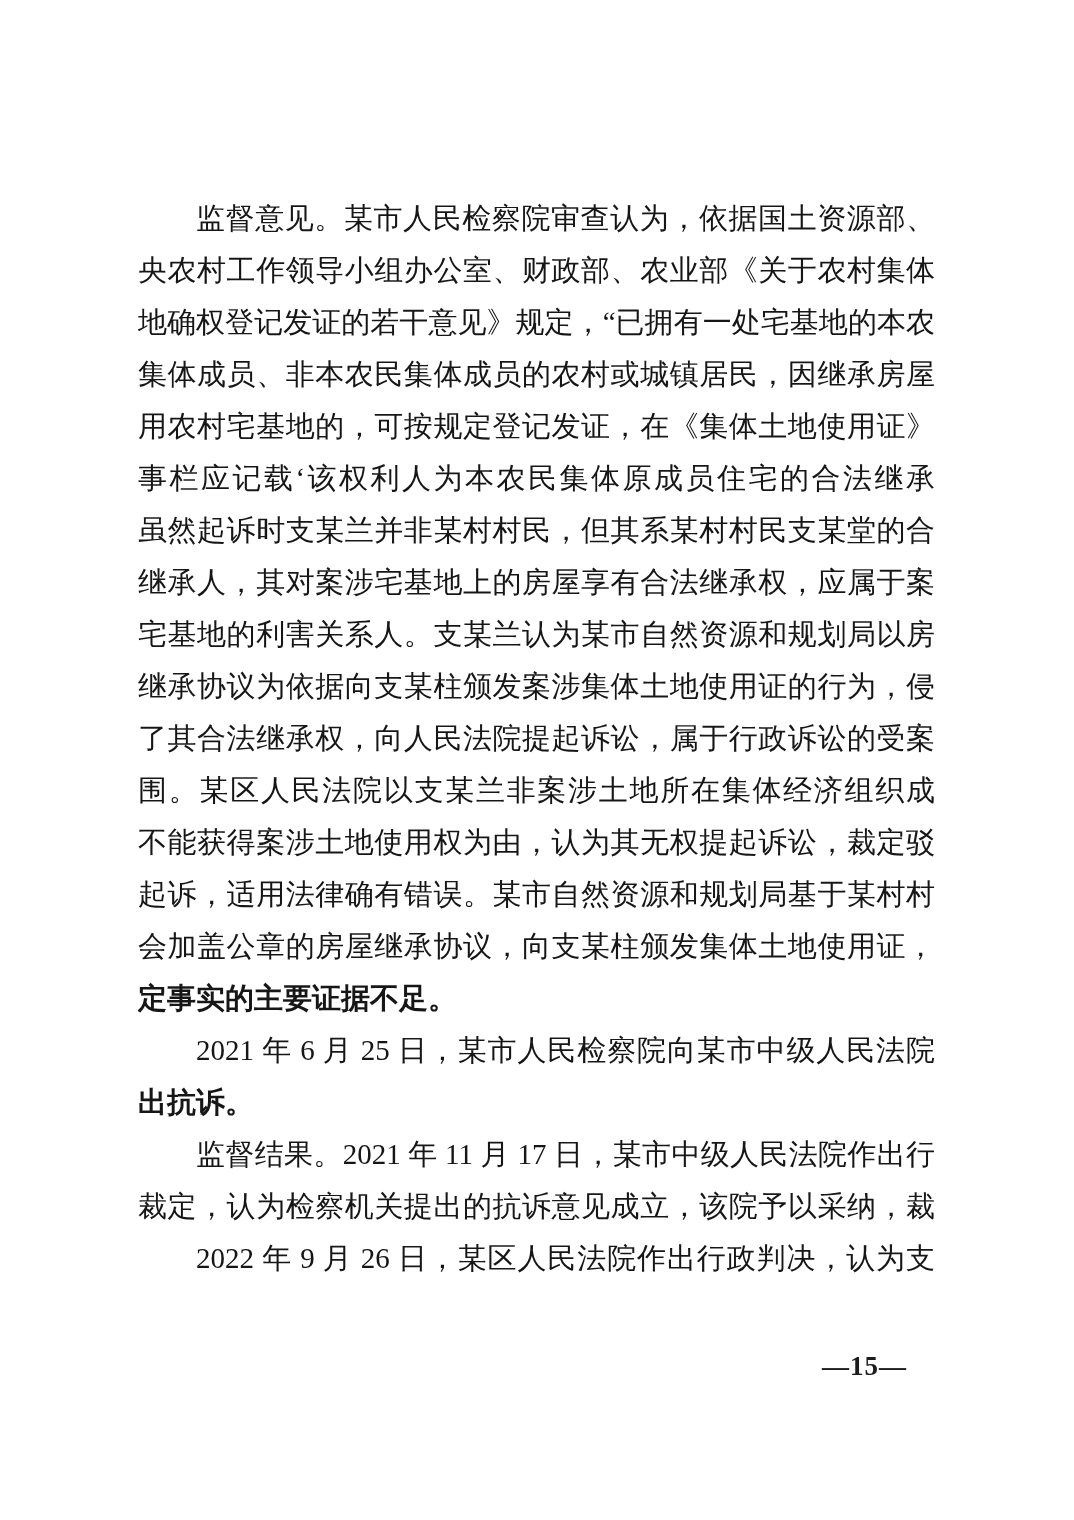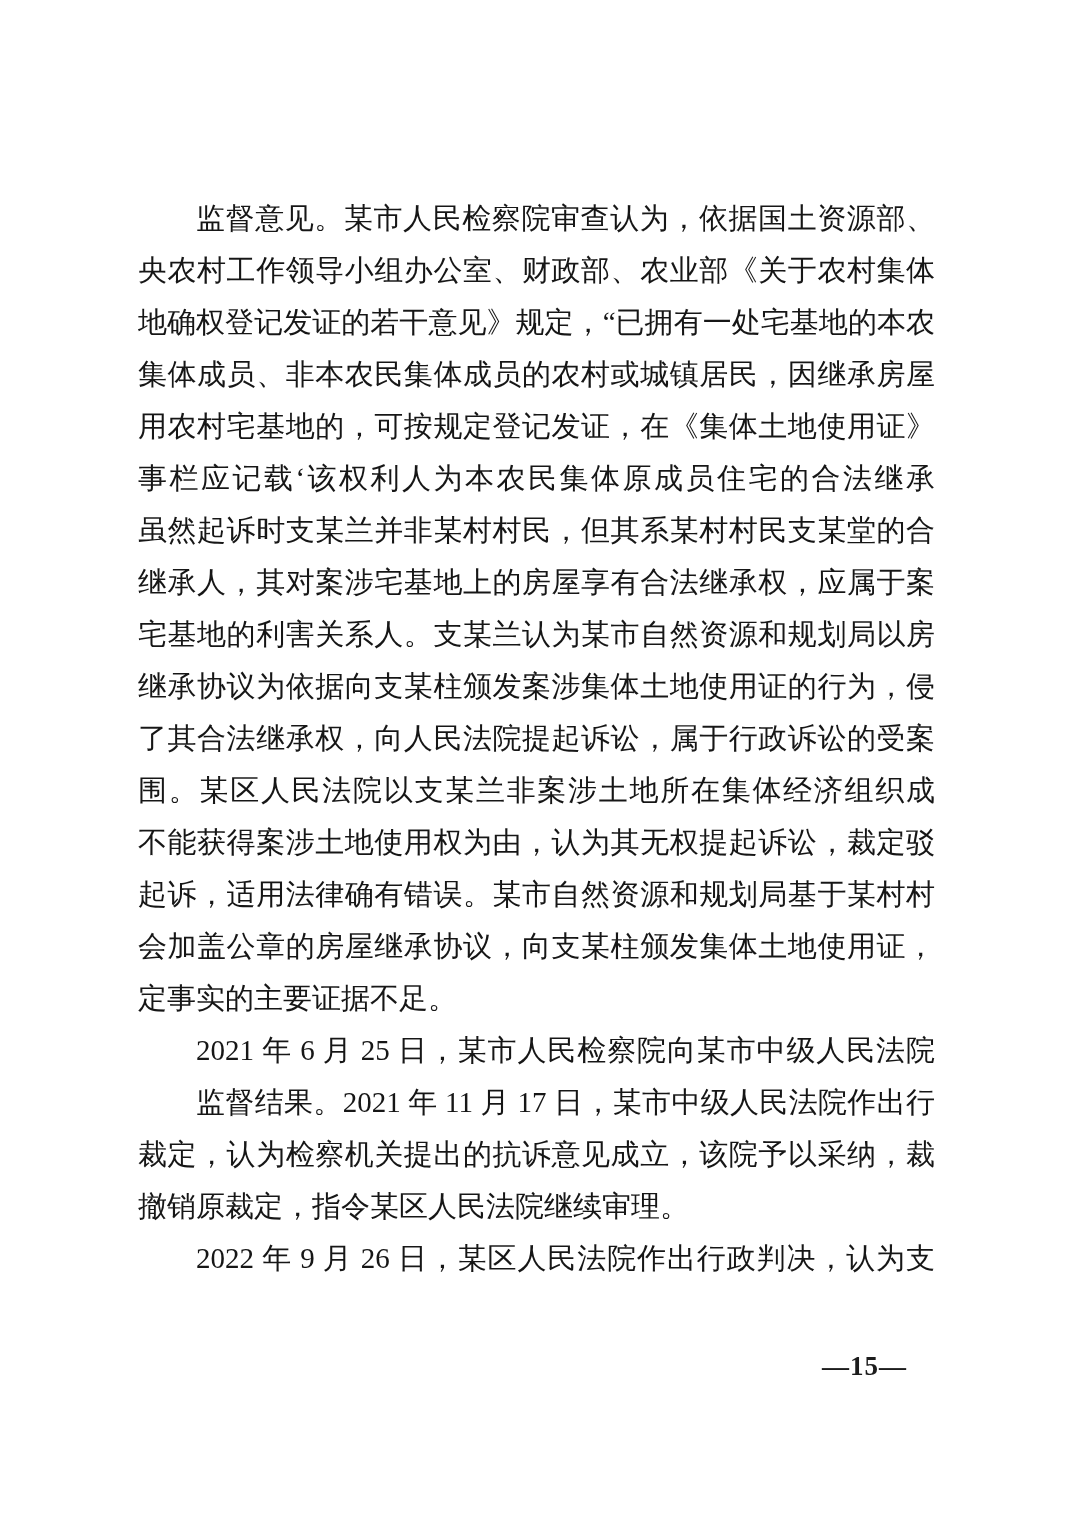--- a/index.html
+++ b/index.html
@@ -30,20 +30,21 @@
     text-align: justify;
     text-align-last: justify;
     overflow: hidden;
   }
   .line.indent {
     text-indent: 58px;
   }
   .line.flush-left {
     text-align: left;
     text-align-last: left;
+    font-weight: bold;
   }
   .page-number {
     position: absolute;
     right: 167px;
     top: 1348px;
     font-size: 27px;
     line-height: 36px;
     color: #1c1c1c;
     letter-spacing: 1px;
     font-weight: bold;
@@ -64,19 +65,19 @@
       <div class="line">继承人，其对案涉宅基地上的房屋享有合法继承权，应属于案涉</div>
       <div class="line">宅基地的利害关系人。支某兰认为某市自然资源和规划局以房屋</div>
       <div class="line">继承协议为依据向支某柱颁发案涉集体土地使用证的行为，侵犯</div>
       <div class="line">了其合法继承权，向人民法院提起诉讼，属于行政诉讼的受案范</div>
       <div class="line">围。某区人民法院以支某兰非案涉土地所在集体经济组织成员，</div>
       <div class="line">不能获得案涉土地使用权为由，认为其无权提起诉讼，裁定驳回</div>
       <div class="line">起诉，适用法律确有错误。某市自然资源和规划局基于某村村委</div>
       <div class="line">会加盖公章的房屋继承协议，向支某柱颁发集体土地使用证，认</div>
       <div class="line flush-left">定事实的主要证据不足。</div>
       <div class="line indent">2021 年 6 月 25 日，某市人民检察院向某市中级人民法院提</div>
+      <div class="line flush-left">出抗诉。</div>
       <div class="line indent">监督结果。2021 年 11 月 17 日，某市中级人民法院作出行政</div>
       <div class="line">裁定，认为检察机关提出的抗诉意见成立，该院予以采纳，裁定</div>
-      <div class="line flush-left">撤销原裁定，指令某区人民法院继续审理。</div>
       <div class="line indent">2022 年 9 月 26 日，某区人民法院作出行政判决，认为支某</div>
     </div>
   <div class="page-number">—15—</div>
 </div>
 
 </body></html>

